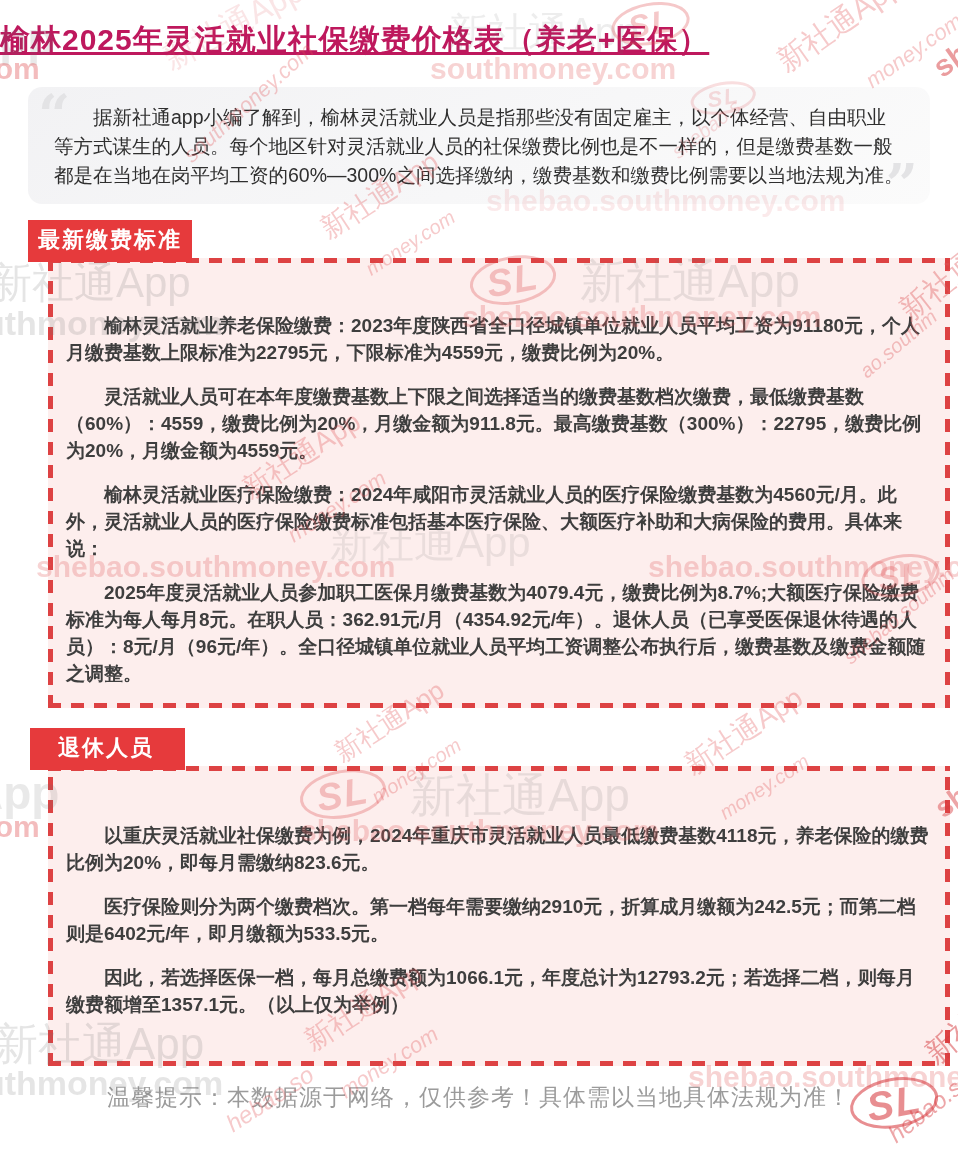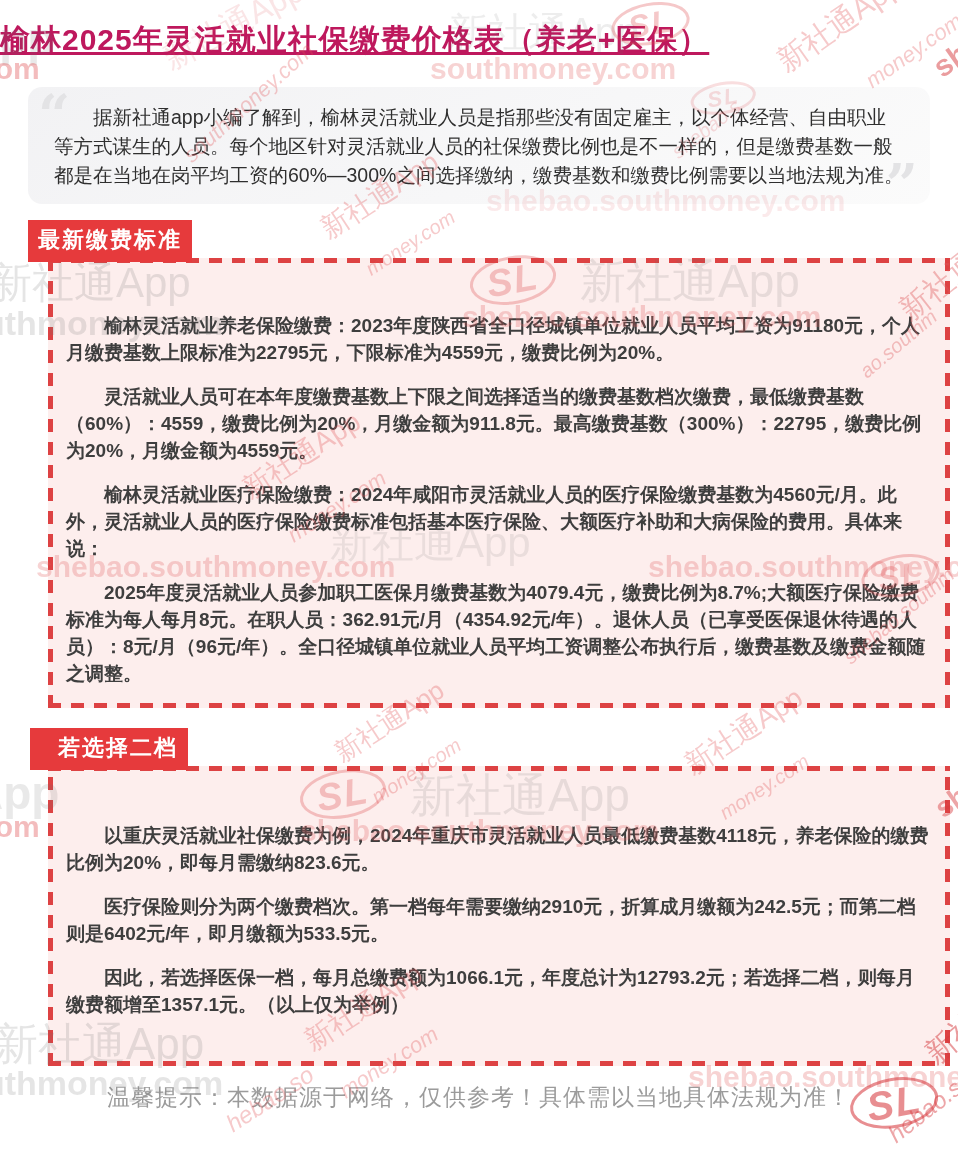--- a/index.html
+++ b/index.html
@@ -146,21 +146,21 @@
       <div class="section-label label-1">最新缴费标准</div>
       <div class="dashed-box box-1">
         <p>榆林灵活就业养老保险缴费：2023年度陕西省全口径城镇单位就业人员平均工资为91180元，个人月缴费基数上限标准为22795元，下限标准为4559元，缴费比例为20%。</p>
         <p>灵活就业人员可在本年度缴费基数上下限之间选择适当的缴费基数档次缴费，最低缴费基数（60%）：4559，缴费比例为20%，月缴金额为911.8元。最高缴费基数（300%）：22795，缴费比例为20%，月缴金额为4559元。</p>
         <p>榆林灵活就业医疗保险缴费：2024年咸阳市灵活就业人员的医疗保险缴费基数为4560元/月。此外，灵活就业人员的医疗保险缴费标准包括基本医疗保险、大额医疗补助和大病保险的费用。具体来说：</p>
         <p>2025年度灵活就业人员参加职工医保月缴费基数为4079.4元，缴费比例为8.7%;大额医疗保险缴费标准为每人每月8元。在职人员：362.91元/月（4354.92元/年）。退休人员（已享受医保退休待遇的人员）：8元/月（96元/年）。全口径城镇单位就业人员平均工资调整公布执行后，缴费基数及缴费金额随之调整。</p>
       </div>
     </div>
 
     <div class="section">
-      <div class="section-label label-2">若选择二档</div>
+      <div class="section-label label-2">退休人员</div>
       <div class="dashed-box box-2">
         <p>以重庆灵活就业社保缴费为例，2024年重庆市灵活就业人员最低缴费基数4118元，养老保险的缴费比例为20%，即每月需缴纳823.6元。</p>
         <p>医疗保险则分为两个缴费档次。第一档每年需要缴纳2910元，折算成月缴额为242.5元；而第二档则是6402元/年，即月缴额为533.5元。</p>
         <p>因此，若选择医保一档，每月总缴费额为1066.1元，年度总计为12793.2元；若选择二档，则每月缴费额增至1357.1元。（以上仅为举例）</p>
       </div>
     </div>
 
     <div class="footer-tip">温馨提示：本数据源于网络，仅供参考！具体需以当地具体法规为准！</div>
 
   </div>

